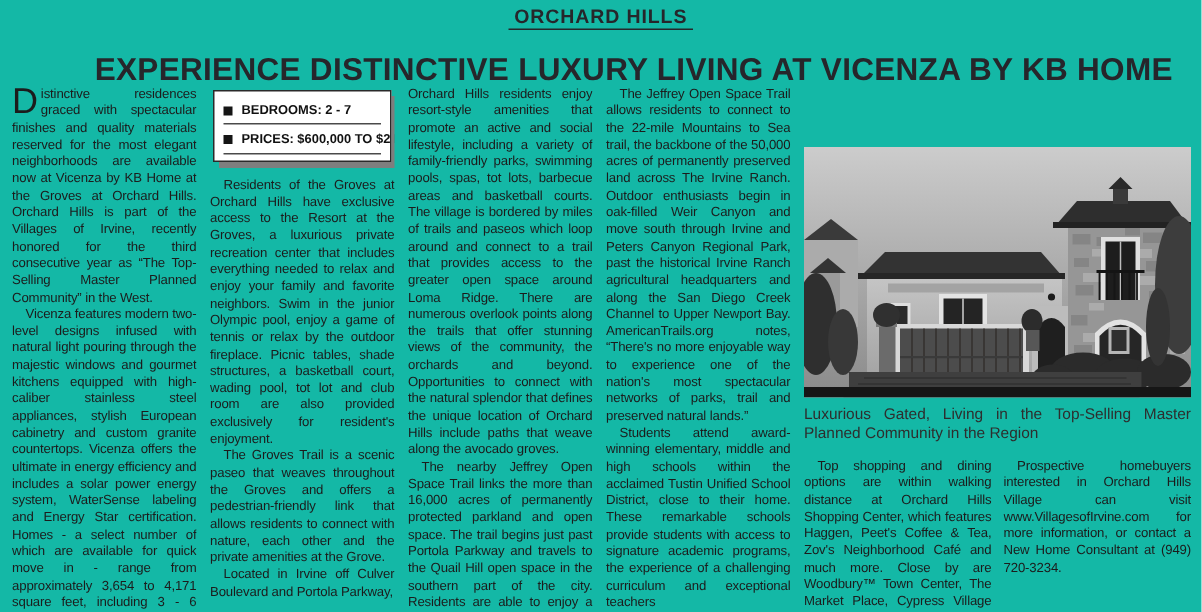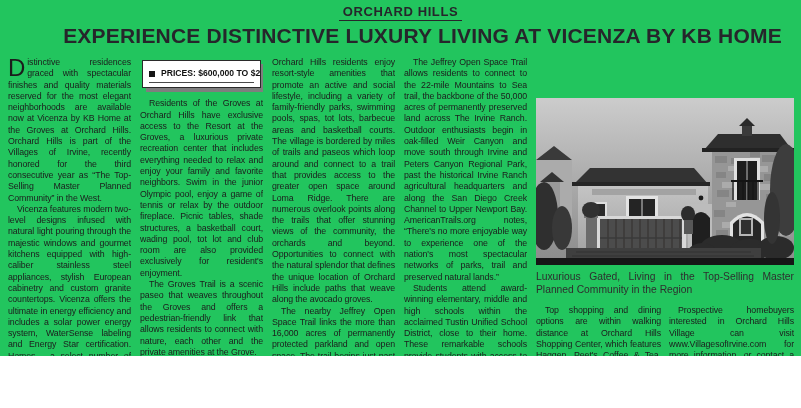--- a/index.html
+++ b/index.html
@@ -1,34 +1,34 @@
 <!DOCTYPE html>
 <html><head>
 <meta charset="utf-8">
 <style>
   html,body{margin:0;padding:0;background:#ffffff;}
   .page{
     position:relative;
-    width:801px;height:356px;
-    background:#22c55e;
+    width:801px;height:408px;
+    background:#14b8a6;
     font-family:"Liberation Sans", sans-serif;
     color:#1c1c1c;
     overflow:hidden;
   }
   
   .masthead{position:absolute;top:2px;left:0;width:100%;text-align:center;}
   .kicker{
     display:inline-block;
     font-size:13px;font-weight:700;letter-spacing:.6px;
     color:#26262b;
     border-bottom:1.5px solid #26262b;
     padding:0 4px 1px 4px;
   }
   .headline{
-    margin-top:3px;
+    margin-top:15px;
     font-size:21px;font-weight:700;letter-spacing:.2px;
     color:#26262b;
     white-space:nowrap;
     padding-left:44px;
   }
   
   .content{
     position:absolute;top:57px;left:8px;
     width:791px;height:351px;
     display:flex;gap:9px;
@@ -99,20 +99,24 @@
 
   <div class="content">
 
     <div class="col">
       <p class="para"><span class="dropcap">D</span><span>istinctive residences graced with spectacular finishes and quality materials reserved for the most elegant neighborhoods are available now at Vicenza by KB Home at the Groves at Orchard Hills. Orchard Hills is part of the Villages of Irvine, recently honored for the third consecutive year as “The Top-Selling Master Planned Community” in the West.</span></p>
       <p class="para indent">Vicenza features modern two-level designs infused with natural light pouring through the majestic windows and gourmet kitchens equipped with high-caliber stainless steel appliances, stylish European cabinetry and custom granite countertops.  Vicenza offers the ultimate in energy efficiency and includes a solar power energy system, WaterSense labeling and Energy Star certification. Homes - a select number of which are available for quick move in - range from approximately 3,654 to 4,171 square feet, including 3 - 6 bedrooms and 3.5 - 6 bathrooms, priced from the mid $1,000,000s.</p>
     </div>
 
     <div class="col">
       <div class="infobox">
+        <div class="infobox-row">
+          <span class="bullet"></span>
+          <span class="info-label">BEDROOMS: 2 - 7</span>
+        </div>
         <div class="infobox-row">
           <span class="bullet"></span>
           <span class="info-label">PRICES: $600,000 TO $2 MIL</span>
         </div>
       </div>
       <p class="para indent">Residents of the Groves at Orchard Hills have exclusive access to the Resort at the Groves, a luxurious private recreation center that includes everything needed to relax and enjoy your family and favorite neighbors.  Swim in the junior Olympic pool, enjoy a game of tennis or relax by the outdoor fireplace. Picnic tables, shade structures, a basketball court, wading pool, tot lot and club room are also provided exclusively for resident's enjoyment.</p>
       <p class="para indent">The Groves Trail is a scenic paseo that weaves throughout the Groves and offers a pedestrian-friendly link that allows residents to connect with nature, each other and the private amenities at the Grove.</p>
       <p class="para indent">Located in Irvine off Culver Boulevard and Portola Parkway,</p>
     </div>
 

